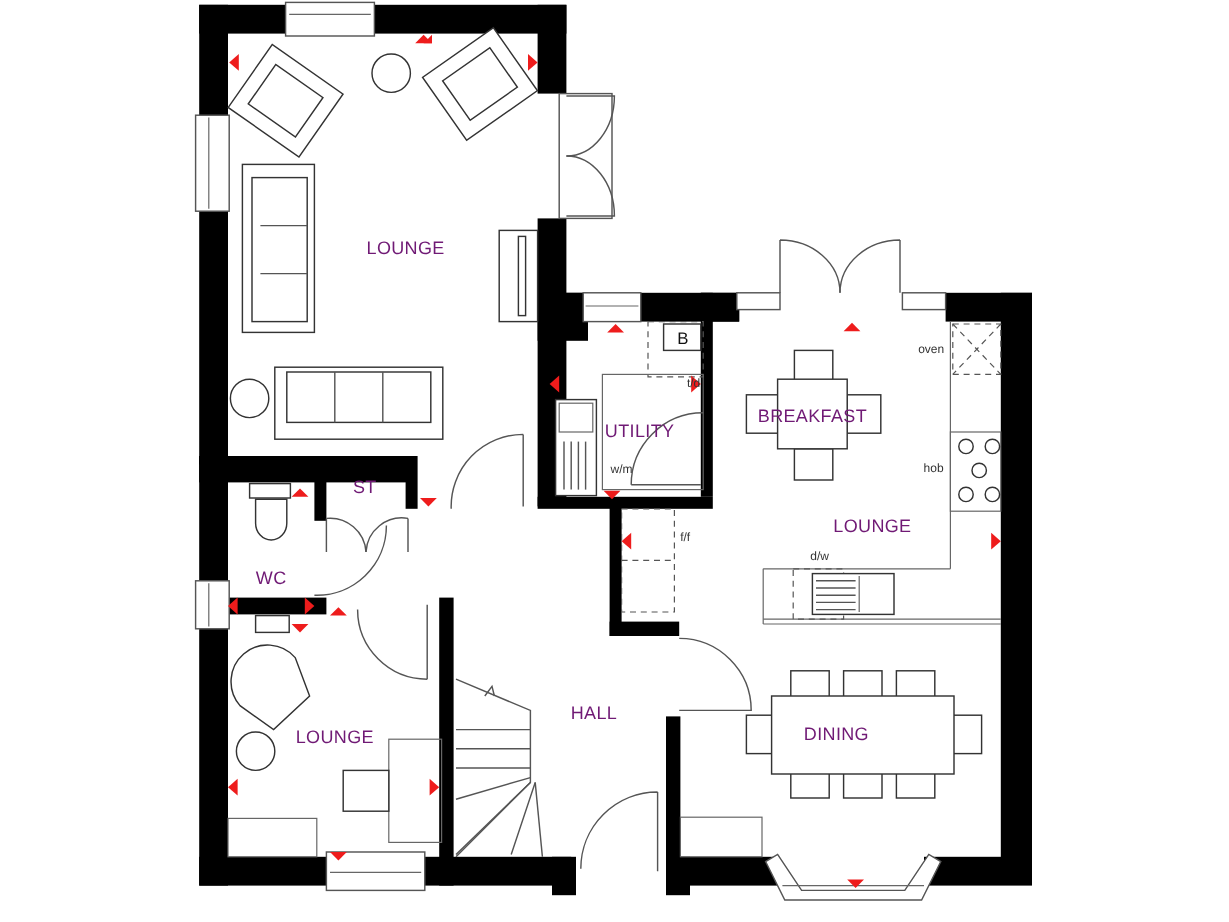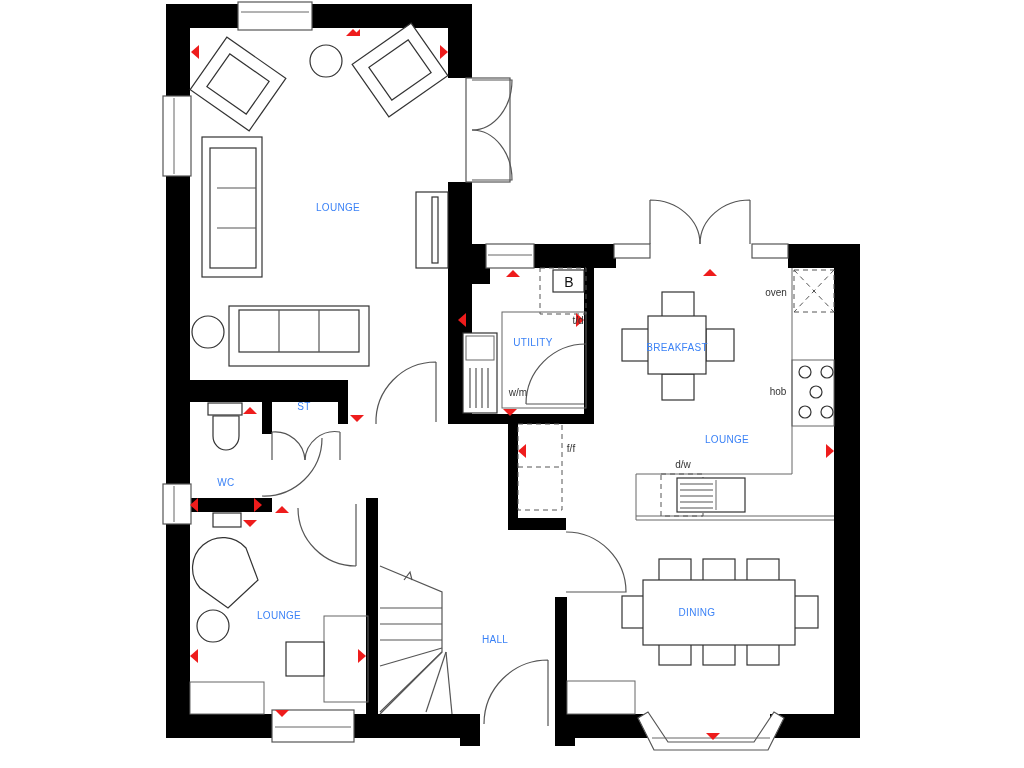--- a/index.html
+++ b/index.html
@@ -5,21 +5,21 @@
   html, body { margin: 0; padding: 0; background: #ffffff; }
   body { width: 1024px; height: 768px; overflow: hidden; position: relative; font-family: "Liberation Sans", sans-serif; }
   svg { position: absolute; left: 0; top: 0; }
   .wall { fill: #000000; }
   .line { fill: none; stroke: #555555; stroke-width: 1.2; }
   .thin { fill: none; stroke: #666666; stroke-width: 1; }
   .furn { fill: #ffffff; stroke: #333333; stroke-width: 1.2; }
   .dash { fill: none; stroke: #555555; stroke-width: 1; stroke-dasharray: 5 4; }
   .win { fill: #ffffff; stroke: #555555; stroke-width: 1.2; }
   .arrow { fill: #ee1c1c; }
-  .room-label { position: absolute; font-size: 10px; color: #3b82f6; white-space: nowrap; transform: translate(-50%, -50%); letter-spacing: 0.3px; }
+  .room-label { position: absolute; font-size: 15px; color: #701a75; white-space: nowrap; transform: translate(-50%, -50%); letter-spacing: 0.3px; }
   .app-label { position: absolute; font-size: 10px; color: #333; white-space: nowrap; transform: translate(-50%, -50%); }
 </style>
 </head>
 <body>
 
 <svg width="1024" height="768" viewBox="0 0 1024 768">
 
   <g>
 
     <rect class="wall" x="166" y="4" width="76" height="24"></rect>
@@ -242,27 +242,27 @@
     <polygon class="arrow" points="275,513 289,513 282,506"></polygon>
     <polygon class="arrow" points="243,520 257,520 250,527"></polygon>
     <polygon class="arrow" points="190,656 198,649 198,663"></polygon>
     <polygon class="arrow" points="366,656 358,649 358,663"></polygon>
     <polygon class="arrow" points="275,710 289,710 282,717"></polygon>
     <polygon class="arrow" points="706,733 720,733 713,740"></polygon>
   </g>
 </svg>
 
 <div class="room-label" style="left:338px;top:207px">LOUNGE</div>
-<div class="room-label" style="left:533px;top:342px">UTILITY</div>
+<div class="room-label" style="left:533px;top:360px">UTILITY</div>
 <div class="room-label" style="left:677px;top:347px">BREAKFAST</div>
 <div class="room-label" style="left:727px;top:439px">LOUNGE</div>
 <div class="room-label" style="left:304px;top:406px">ST</div>
 <div class="room-label" style="left:226px;top:482px">WC</div>
 <div class="room-label" style="left:279px;top:615px">LOUNGE</div>
-<div class="room-label" style="left:495px;top:639px">HALL</div>
+<div class="room-label" style="left:495px;top:595px">HALL</div>
 <div class="room-label" style="left:697px;top:612px">DINING</div>
 
 <div class="app-label" style="left:569px;top:282px;font-size:14px;color:#111">B</div>
 <div class="app-label" style="left:578px;top:320px">t/d</div>
 <div class="app-label" style="left:518px;top:392px">w/m</div>
 <div class="app-label" style="left:776px;top:292px">oven</div>
 <div class="app-label" style="left:778px;top:391px">hob</div>
 <div class="app-label" style="left:683px;top:464px">d/w</div>
 <div class="app-label" style="left:571px;top:448px">f/f</div>
 

